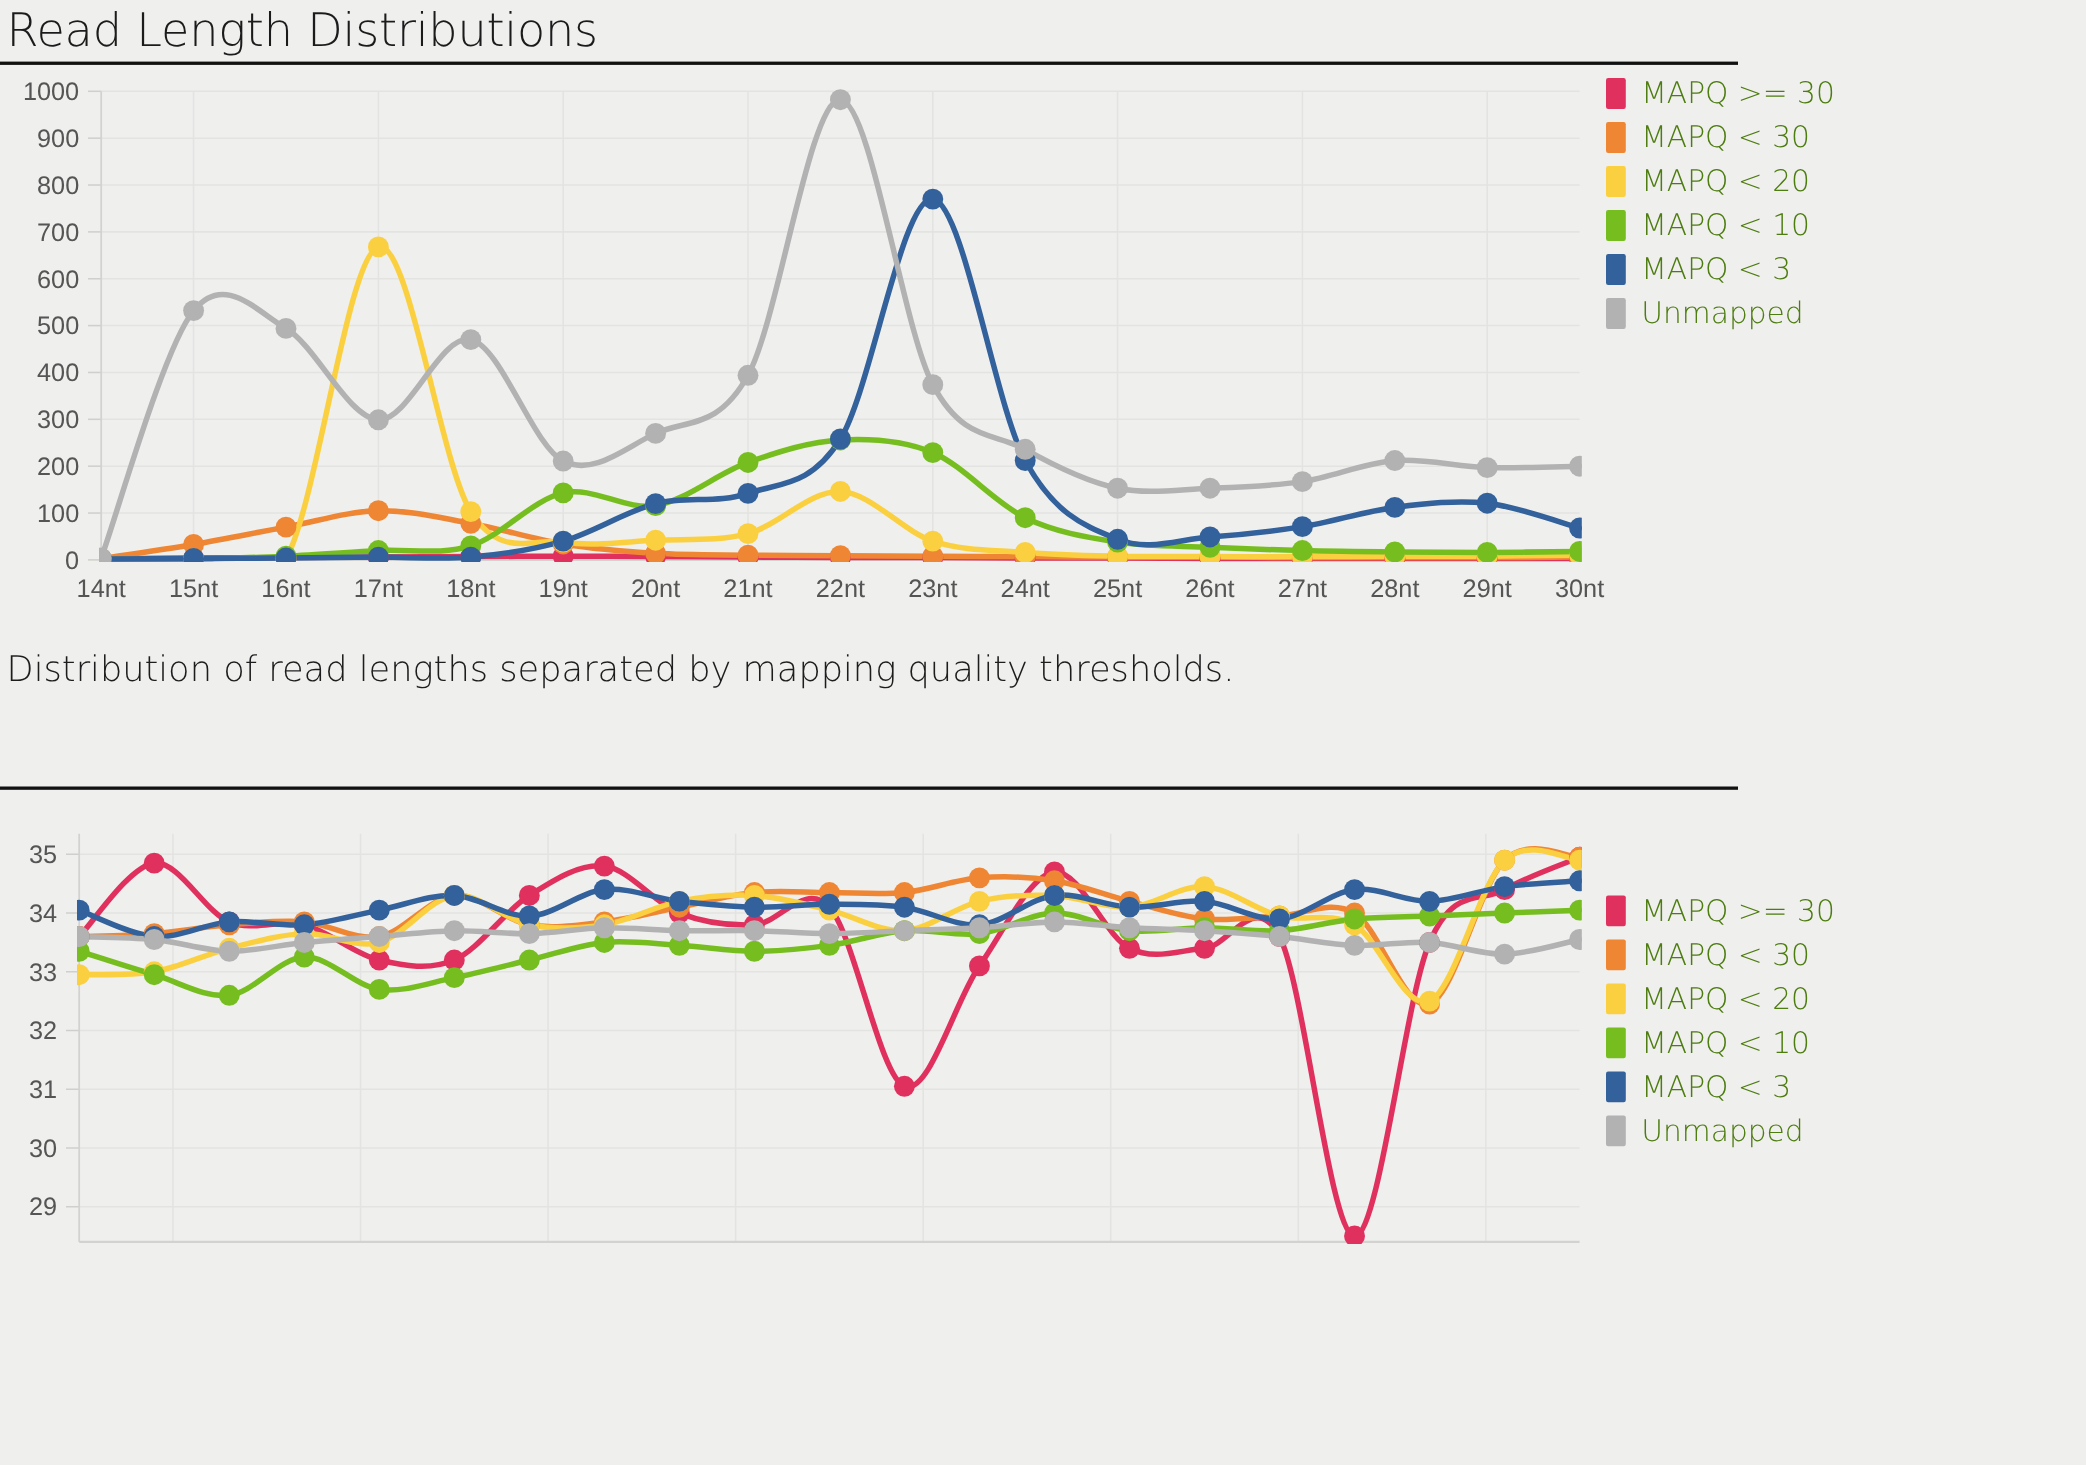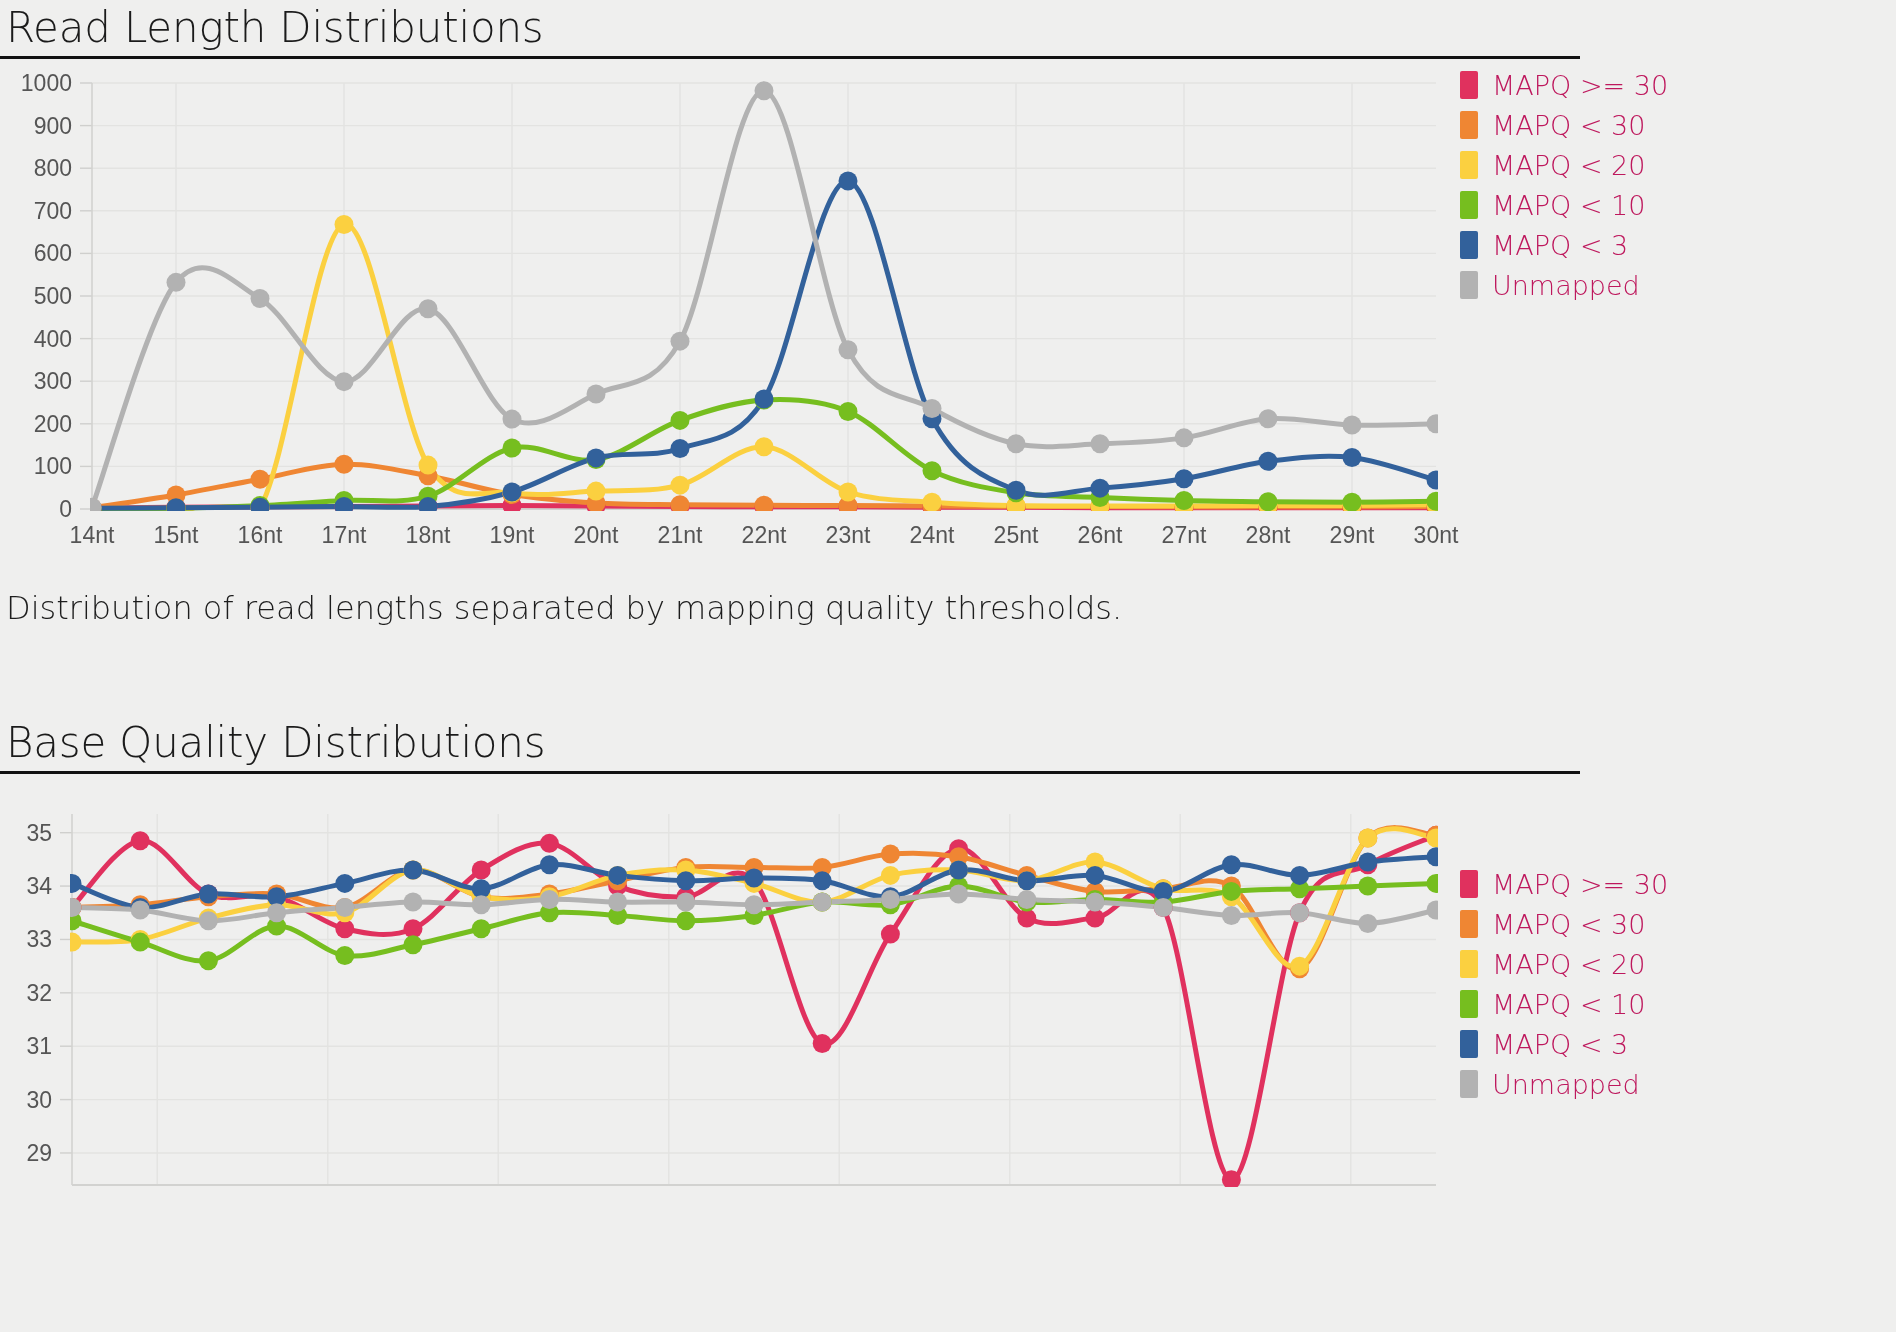--- a/index.html
+++ b/index.html
@@ -61,21 +61,21 @@
   .legend-swatch {
     width: 18px; height: 28px;
     border-radius: 2px;
     margin-right: 14px;
     flex: 0 0 auto;
   }
   .legend-label {
     font-family: "DejaVu Sans", sans-serif;
     font-weight: 300;
     font-size: 27px;
-    color: #be185d;
+    color: #4d7c0f;
     white-space: nowrap;
   }
 
   .caption {
     font-family: "DejaVu Sans", sans-serif;
     font-weight: 300;
     font-size: 32px;
     color: #1d1d1d;
     padding: 10px 0 0 6px;
     white-space: nowrap;
@@ -299,21 +299,20 @@
               <span class="legend-label">Unmapped</span>
             </div>
           </div>
       </div>
     </div>
 
     <div class="caption">Distribution of read lengths separated by mapping quality thresholds.</div>
   </div>
 
   <div class="section" style="margin-top:88px;">
-    <div class="sec-title">Base Quality Distributions</div>
     <hr class="sec-rule">
 
     <div class="chart-block">
       <div class="plot-wrap">
         <svg id="svg-chart-1" width="1460" height="425">
             <g>
               <line x1="72" x2="1436" y1="378.97122302158266" y2="378.97122302158266" stroke="#e3e3e1" stroke-width="1.4"></line>
               <line x1="60" x2="72" y1="378.97122302158266" y2="378.97122302158266" stroke="#cfcfcd" stroke-width="1.4"></line>
               <text x="52" y="386.97122302158266" text-anchor="end" class="axis-txt">29</text>
               <line x1="72" x2="1436" y1="325.5899280575539" y2="325.5899280575539" stroke="#e3e3e1" stroke-width="1.4"></line>

